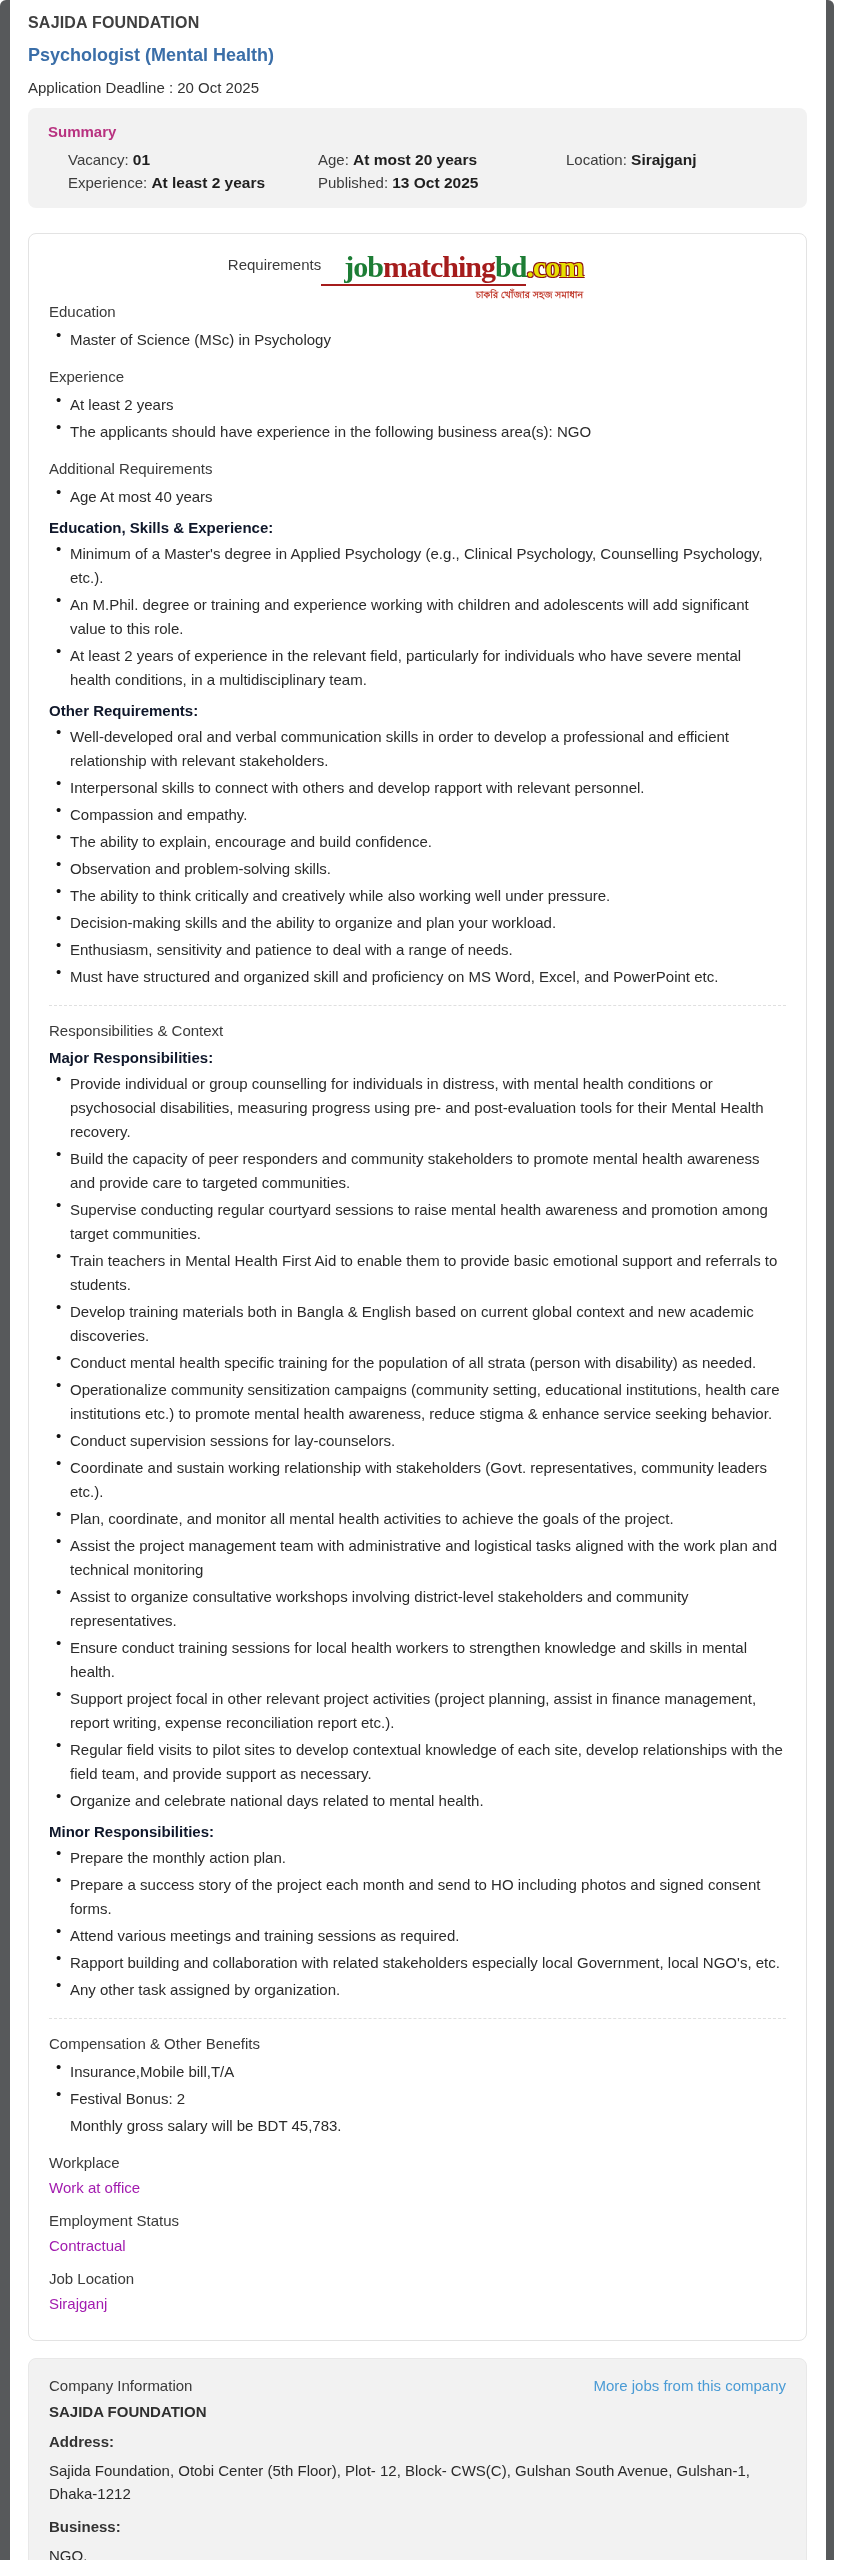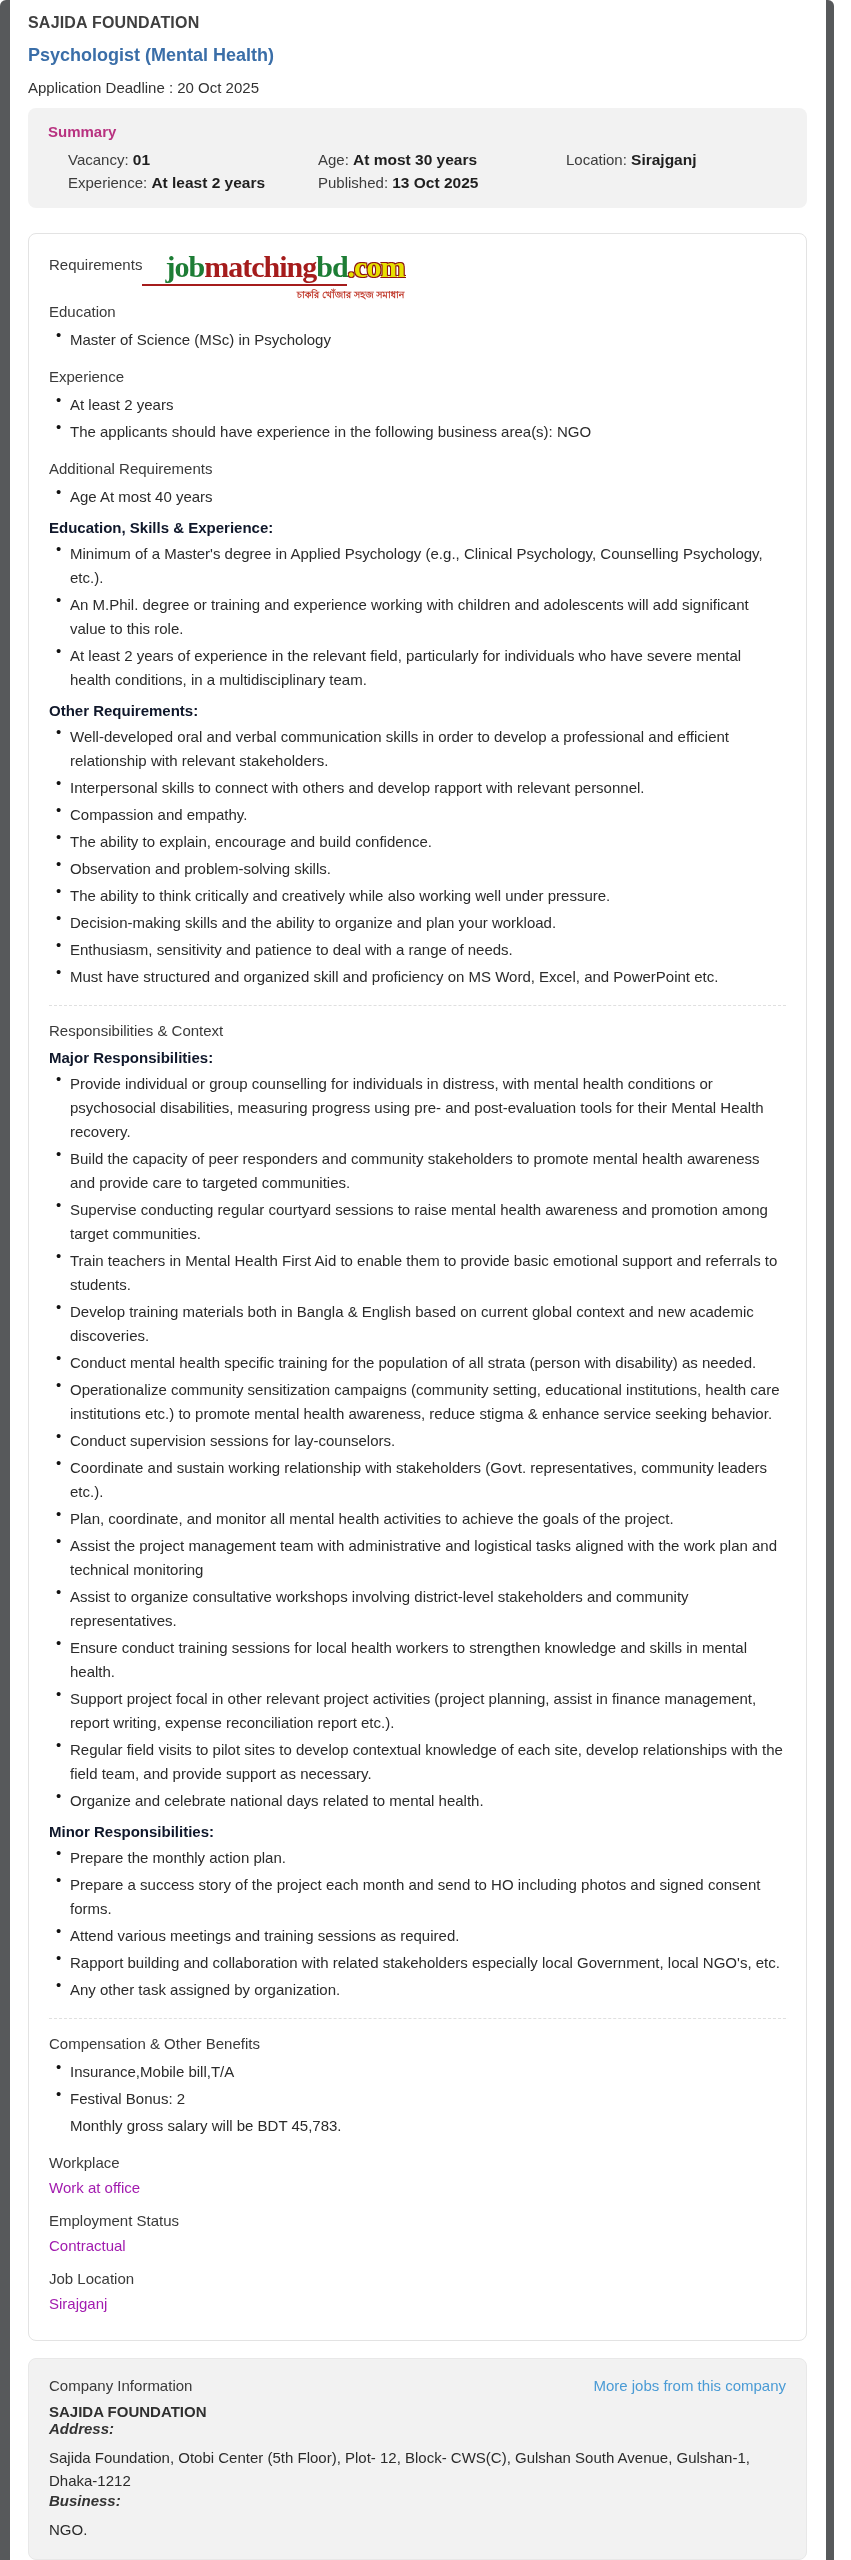--- a/index.html
+++ b/index.html
@@ -23,21 +23,21 @@
   .job-title{font-size:18px;font-weight:700;color:var(--accent-blue);margin-top:13px;}
   .deadline{font-size:15px;color:#333;margin-top:13px;}
 
   .summary-card{background:var(--panel-bg);border-radius:8px;margin-top:12px;padding:15px 20px 16px 20px;}
   .summary-title{color:var(--summary-pink);font-weight:700;font-size:15px;}
   .summary-grid{display:grid;grid-template-columns:250px 248px 1fr;row-gap:5px;margin-top:11px;padding-left:20px;}
   .sfield{font-size:15px;color:#3c3c3c;white-space:nowrap;}
   .sfield b{color:#1f1f1f;font-weight:700;font-size:15.5px;}
 
   .main-card{background:#fff;border:1px solid var(--card-border);border-radius:8px;margin-top:25px;padding:20px 20px 24px 20px;}
-  .req-header{display:flex;justify-content:flex-start;align-items:flex-start;}
+  .req-header{display:flex;justify-content:center;align-items:flex-start;}
   .sec-h{font-size:15px;color:#3a3a3a;margin-top:16px;margin-bottom:8px;}
   .sec-h.first{margin-top:2px;}
   .bold-h{font-size:15px;font-weight:700;color:#0f172a;margin-top:10px;margin-bottom:6px;}
   ul.blist{list-style:none;margin:2px 0 6px 0;}
   ul.blist li{position:relative;padding-left:21px;font-size:15px;line-height:24px;margin-bottom:3px;color:#2b2b2b;}
   ul.blist li::before{content:'•';position:absolute;left:7px;top:-5px;font-size:15px;color:#111;}
   .plain-line{font-size:15px;line-height:24px;padding-left:21px;color:#2b2b2b;}
   .divider{border-top:1px dashed #e0e0e0;margin:16px 0 14px 0;}
   .value-line{font-size:15px;color:#a21caf;margin-bottom:4px;}
 
@@ -48,37 +48,37 @@
   .lg-maroon{color:var(--logo-maroon);}
   .lg-yellow{color:var(--logo-yellow);text-shadow:-1px -1px 0 #8b1313,1px -1px 0 #8b1313,-1px 1px 0 #8b1313,1px 1px 0 #8b1313;}
   .logo-underline{height:2px;background:var(--logo-maroon);width:78%;margin-top:2px;}
   .logo-tagline{font-size:9.5px;color:#c0392b;margin-top:2px;font-weight:700;}
 
   .company-card{background:var(--panel-bg);border:1px solid #e8e8e8;border-radius:8px;margin-top:17px;padding:18px 20px 18px 20px;}
   .cc-top{display:flex;justify-content:space-between;align-items:flex-start;}
   .cc-h{font-size:15px;color:#3a3a3a;}
   .cc-link{font-size:15px;color:var(--link-blue);text-decoration:none;cursor:pointer;}
   .cc-name{font-size:15px;font-weight:700;color:#2f2f2f;margin-top:9px;}
-  .cc-label{font-size:15px;font-weight:700;color:#333;font-style:italic;}
+  .cc-label{font-size:15px;font-weight:700;color:#333;margin-top:13px;}
   .cc-text{font-size:15px;line-height:23px;color:#2b2b2b;margin-top:9px;max-width:770px;}
 </style>
 </head>
 <body>
 
 <div class="viewport">
 
   <div class="company-top">SAJIDA FOUNDATION</div>
   <div class="job-title">Psychologist (Mental Health)</div>
   <div class="deadline">Application Deadline : 20 Oct 2025</div>
 
   <div class="summary-card">
     <div class="summary-title">Summary</div>
     <div class="summary-grid">
       <div class="sfield"><span>Vacancy: </span><b>01</b></div>
-      <div class="sfield"><span>Age: </span><b>At most 30 years</b></div>
+      <div class="sfield"><span>Age: </span><b>At most 20 years</b></div>
       <div class="sfield"><span>Location: </span><b>Sirajganj</b></div>
       <div class="sfield"><span>Experience: </span><b>At least 2 years</b></div>
       <div class="sfield"><span>Published: </span><b>13 Oct 2025</b></div>
       <div class="sfield"></div>
     </div>
   </div>
 
   <div class="main-card">
 
     <div class="req-header">

